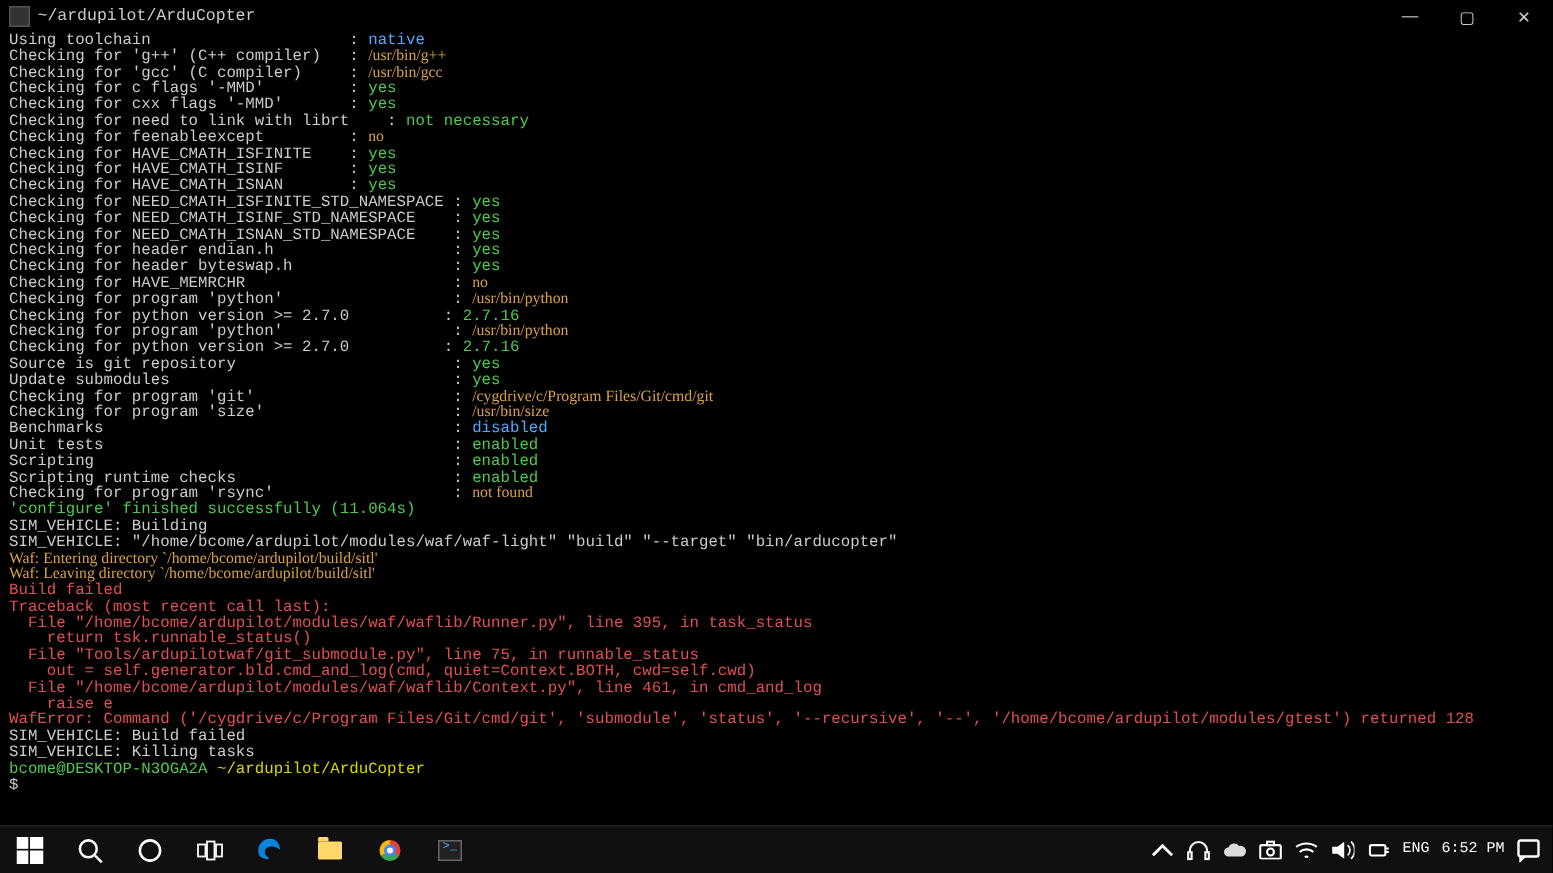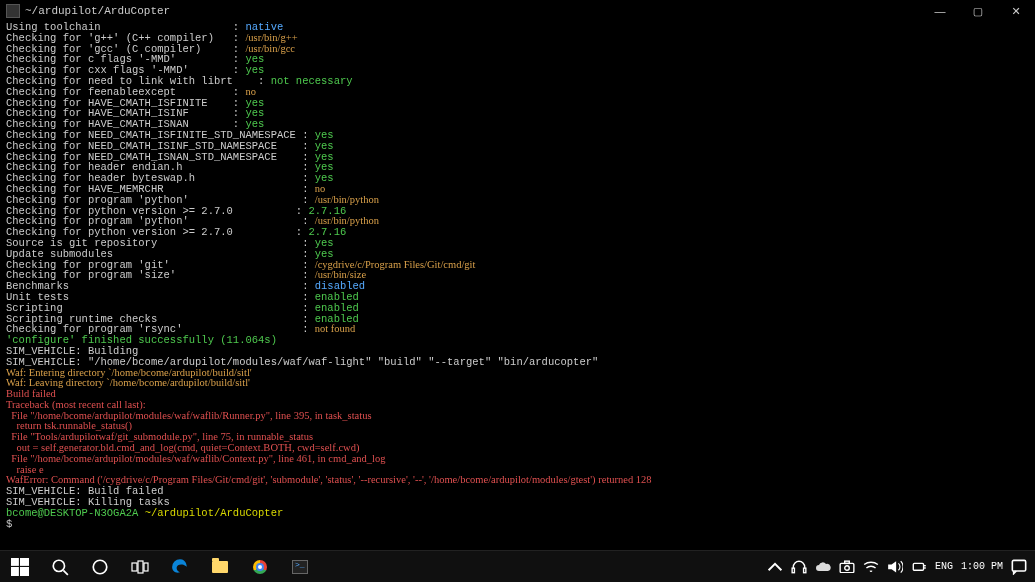--- a/index.html
+++ b/index.html
@@ -8,21 +8,21 @@
 .titlebar-left { display:flex; align-items:center; gap:5px; }
 .term-icon { width:14px; height:14px; background:#333; border:1px solid #555; display:inline-block; }
 .title-text { font-size:11px; color:#ccc; }
 .win-controls { display:flex; }
 .win-btn { width:38px; height:22px; display:flex; align-items:center; justify-content:center; color:#ccc; font-size:11px; font-family:sans-serif; }
 .terminal { padding:0 6px; line-height:10.8px; white-space:pre; color:#ccc; }
 .line { display:block; }
 .c-cyan { color:#5af; }
 .c-gold { color:#d9a04a;font-family:Liberation Serif, serif; }
 .c-green { color:#4ec94e; }
-.c-red { color:#e05050;font-family:Liberation Serif, serif; }
+.c-red { color:#e05050; }
 .c-white { color:#ccc; }
 .c-yellow { color:#d9d900; }
 .taskbar { position:absolute; bottom:0; left:0; right:0; height:32px; background:#101010; display:flex; align-items:center; justify-content:space-between; border-top:1px solid #222; }
 .tb-left { display:flex; align-items:center; height:100%; }
 .tb-item { width:40px; height:32px; display:flex; align-items:center; justify-content:center; color:#fff; font-size:14px; }
 .tb-item svg { width:18px; height:18px; }
 .tb-right { display:flex; align-items:center; gap:8px; padding-right:8px; color:#fff; font-size:10px; height:100%; }
 .tb-ico { width:16px; height:16px; display:flex; align-items:center; justify-content:center; }
 .tb-time { text-align:right; line-height:11px; font-size:10px; }
 .edge { color:#0a84d8; }
@@ -130,21 +130,21 @@
         </svg>
       </div>
     <div class="tb-ico">
         <svg viewBox="0 0 14 12" fill="none" stroke="#fff" stroke-width="1.2">
           <rect x="2" y="3" width="9" height="6" rx="1"></rect>
           <line x1="11" y1="5" x2="13" y2="5"></line>
           <line x1="11" y1="7" x2="13" y2="7"></line>
         </svg>
       </div>
     <span>ENG</span>
-    <div class="tb-time"><span>1:00 PM</span></div>
+    <div class="tb-time"><span>6:52 PM</span></div>
     <div class="tb-ico">
         <svg viewBox="0 0 12 12" fill="none" stroke="#fff" stroke-width="1.2">
           <rect x="1" y="1" width="10" height="8" rx="1"></rect>
           <path d="M4 9l-2 2v-2"></path>
         </svg>
       </div>
   </div>
 </div>
 
 </body></html>

